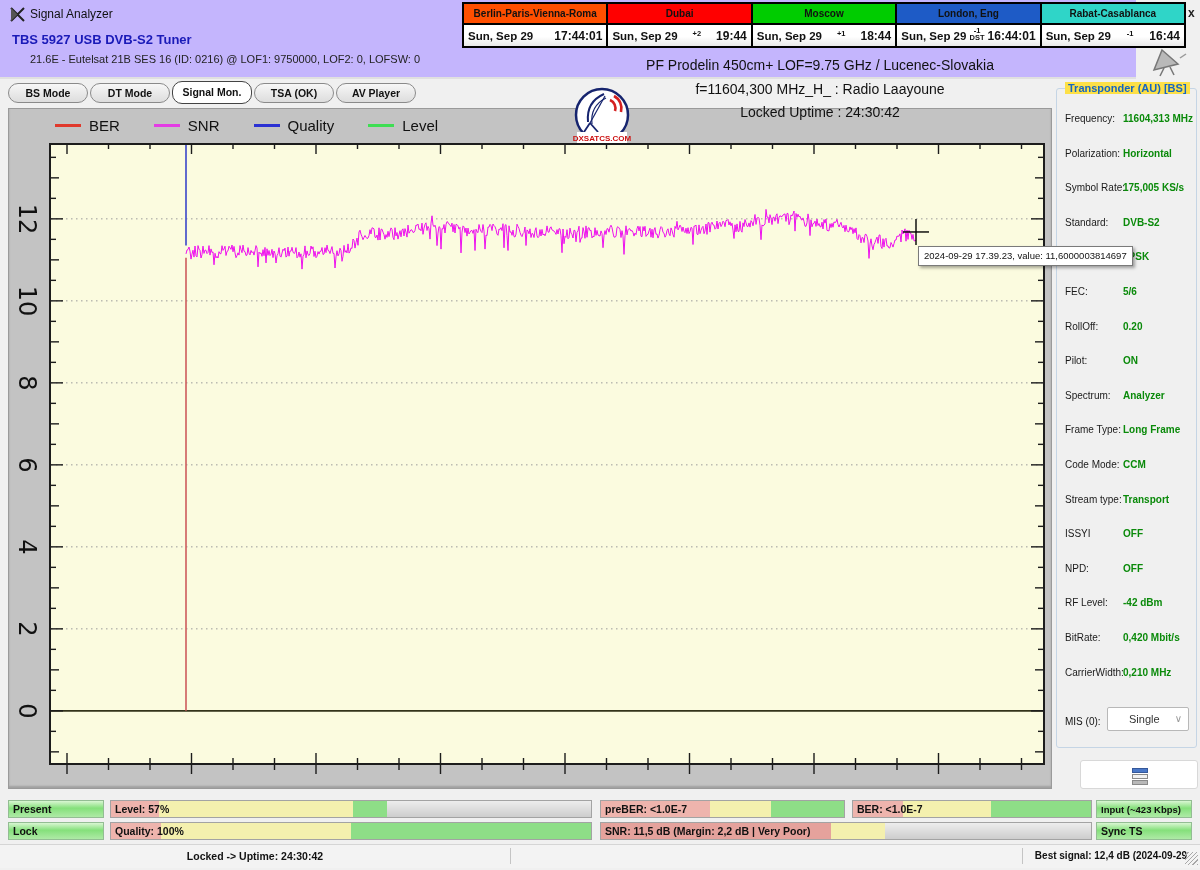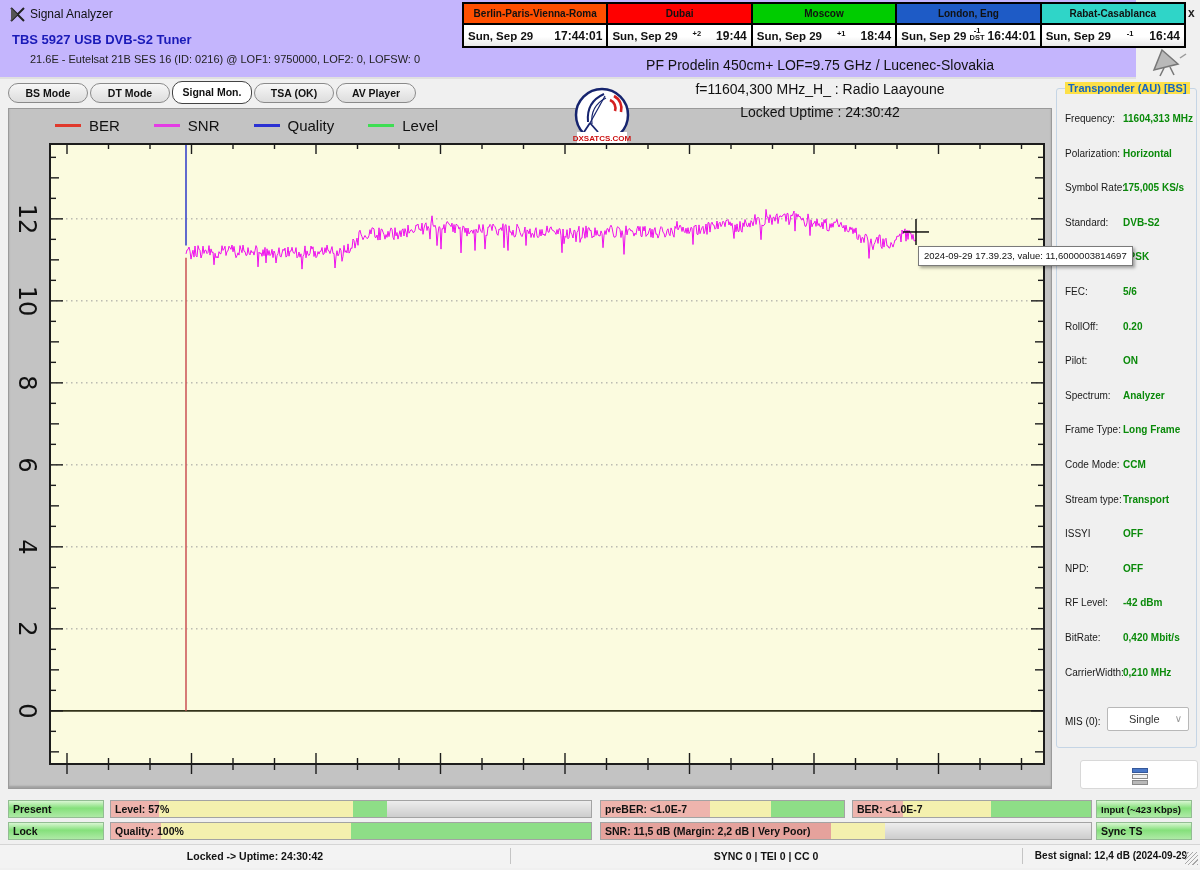--- a/index.html
+++ b/index.html
@@ -441,18 +441,17 @@
   <div class="zone zc-dr sn-r"></div>
   <div class="zone zc-y sn-y"></div>
   <div class="zone zc-s sn-s"></div>
   <span class="zlab">SNR: 11,5 dB (Margin: 2,2 dB | Very Poor)</span>
 </div>
 <div class="gbar" style="left:1096px;top:822px;width:96px">
   <span>Sync TS</span></div>
 
 <div class="statusbar">
   <div class="sb-sec" style="left:0;width:510px">Locked -&gt; Uptime: 24:30:42</div>
-  <div class="sb-sec" style="left:510px;width:512px">SYNC 0 | TEI 0 | CC 0</div>
   <div class="sb-sec" style="left:1022px;width:178px;font-size:10px">Best signal: 12,4 dB (2024-09-29 13:35)</div>
   <div class="sb-div" style="left:510px"></div>
   <div class="sb-div" style="left:1022px"></div>
   <div class="grip"></div>
 </div>
 
 </body></html>

